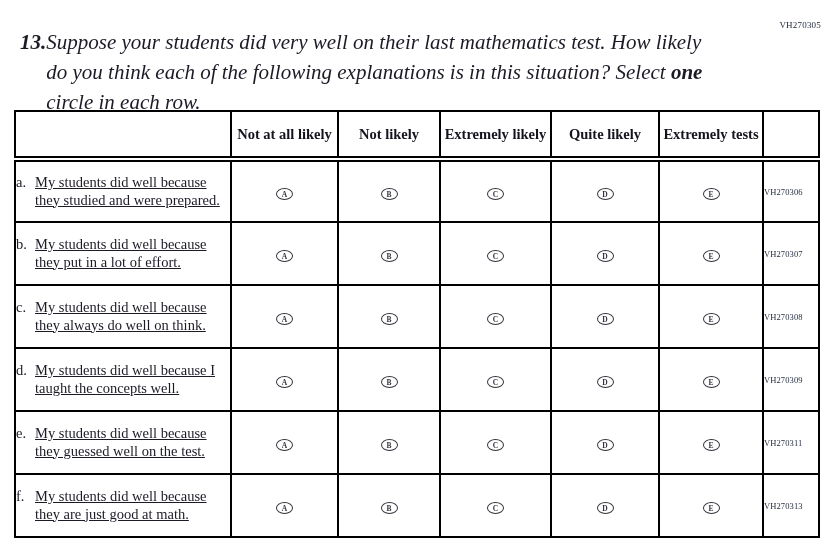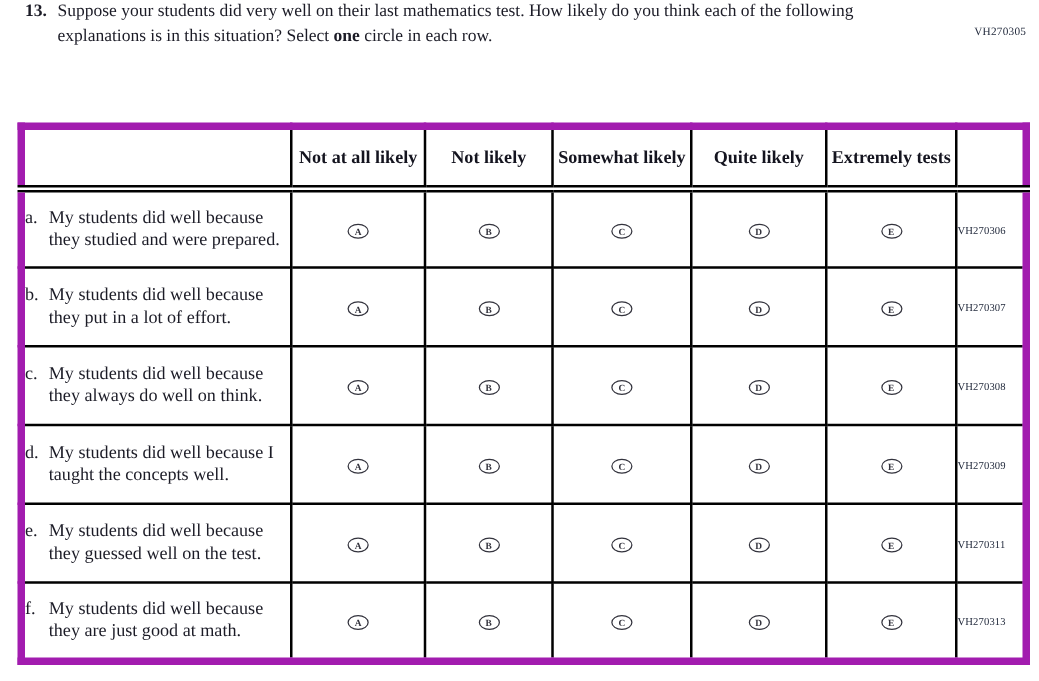--- a/index.html
+++ b/index.html
@@ -23,42 +23,43 @@
     right: 10px;
     font-size: 9px;
     letter-spacing: 0.2px;
     color: #242c3e;
   }
 
   
   .question {
     position: absolute;
     left: 20px;
-    top: 0;
+    top: 28px;
     width: 700px;
     display: flex;
-    font-size: 14px;
+    font-size: 21px;
     line-height: 1.42;
+    font-style: italic;
   }
   .q-number {
     font-weight: bold;
     flex: 0 0 26px;
   }
   .q-text { flex: 1; }
   .q-emph { font-weight: bold; margin-top: 43px; }
 
   
   table.likert {
     position: absolute;
     left: 14px;
-    top: 98px;
+    top: 110px;
     width: 804px;
     border-collapse: collapse;
     table-layout: fixed;
-    border: 6px solid #a21caf;
+    border: 1px solid #a21caf;
   }
   table.likert th, table.likert td {
     border: 2px solid #000;
     padding: 0;
   }
   table.likert thead th {
     height: 40px;
     font-size: 14.5px;
     font-weight: bold;
     text-align: center;
@@ -71,21 +72,21 @@
   table.likert tbody tr { height: 63px; }
 
   td.stmt {
     vertical-align: middle;
     font-size: 14.5px;
     line-height: 1.22;
     padding: 3px 4px 3px 6px;
   }
   td.stmt .stmt-inner { display: flex; }
   td.stmt .letter { flex: 0 0 19px; }
-  td.stmt .stmt-text { flex: 1; padding-right: 2px; }
+  td.stmt .stmt-text { flex: 1; padding-right: 2px; text-decoration: underline; }
 
   td.opt {
     text-align: center;
     vertical-align: middle;
   }
   .bubble {
     display: inline-flex;
     align-items: center;
     justify-content: center;
     width: 17px;
@@ -127,21 +128,21 @@
     <col style="width:111px">
     <col style="width:108px">
     <col style="width:104px">
     <col style="width:56px">
   </colgroup>
   <thead>
     <tr>
       <th></th>
       <th>Not at all likely</th>
       <th>Not likely</th>
-      <th>Somewhat likely</th>
+      <th>Extremely likely</th>
       <th>Quite likely</th>
       <th>Extremely tests</th>
       <th></th>
     </tr>
   </thead>
   <tbody>
       <tr>
     <td class="stmt">
       <div class="stmt-inner">
         <span class="letter">a.</span>

